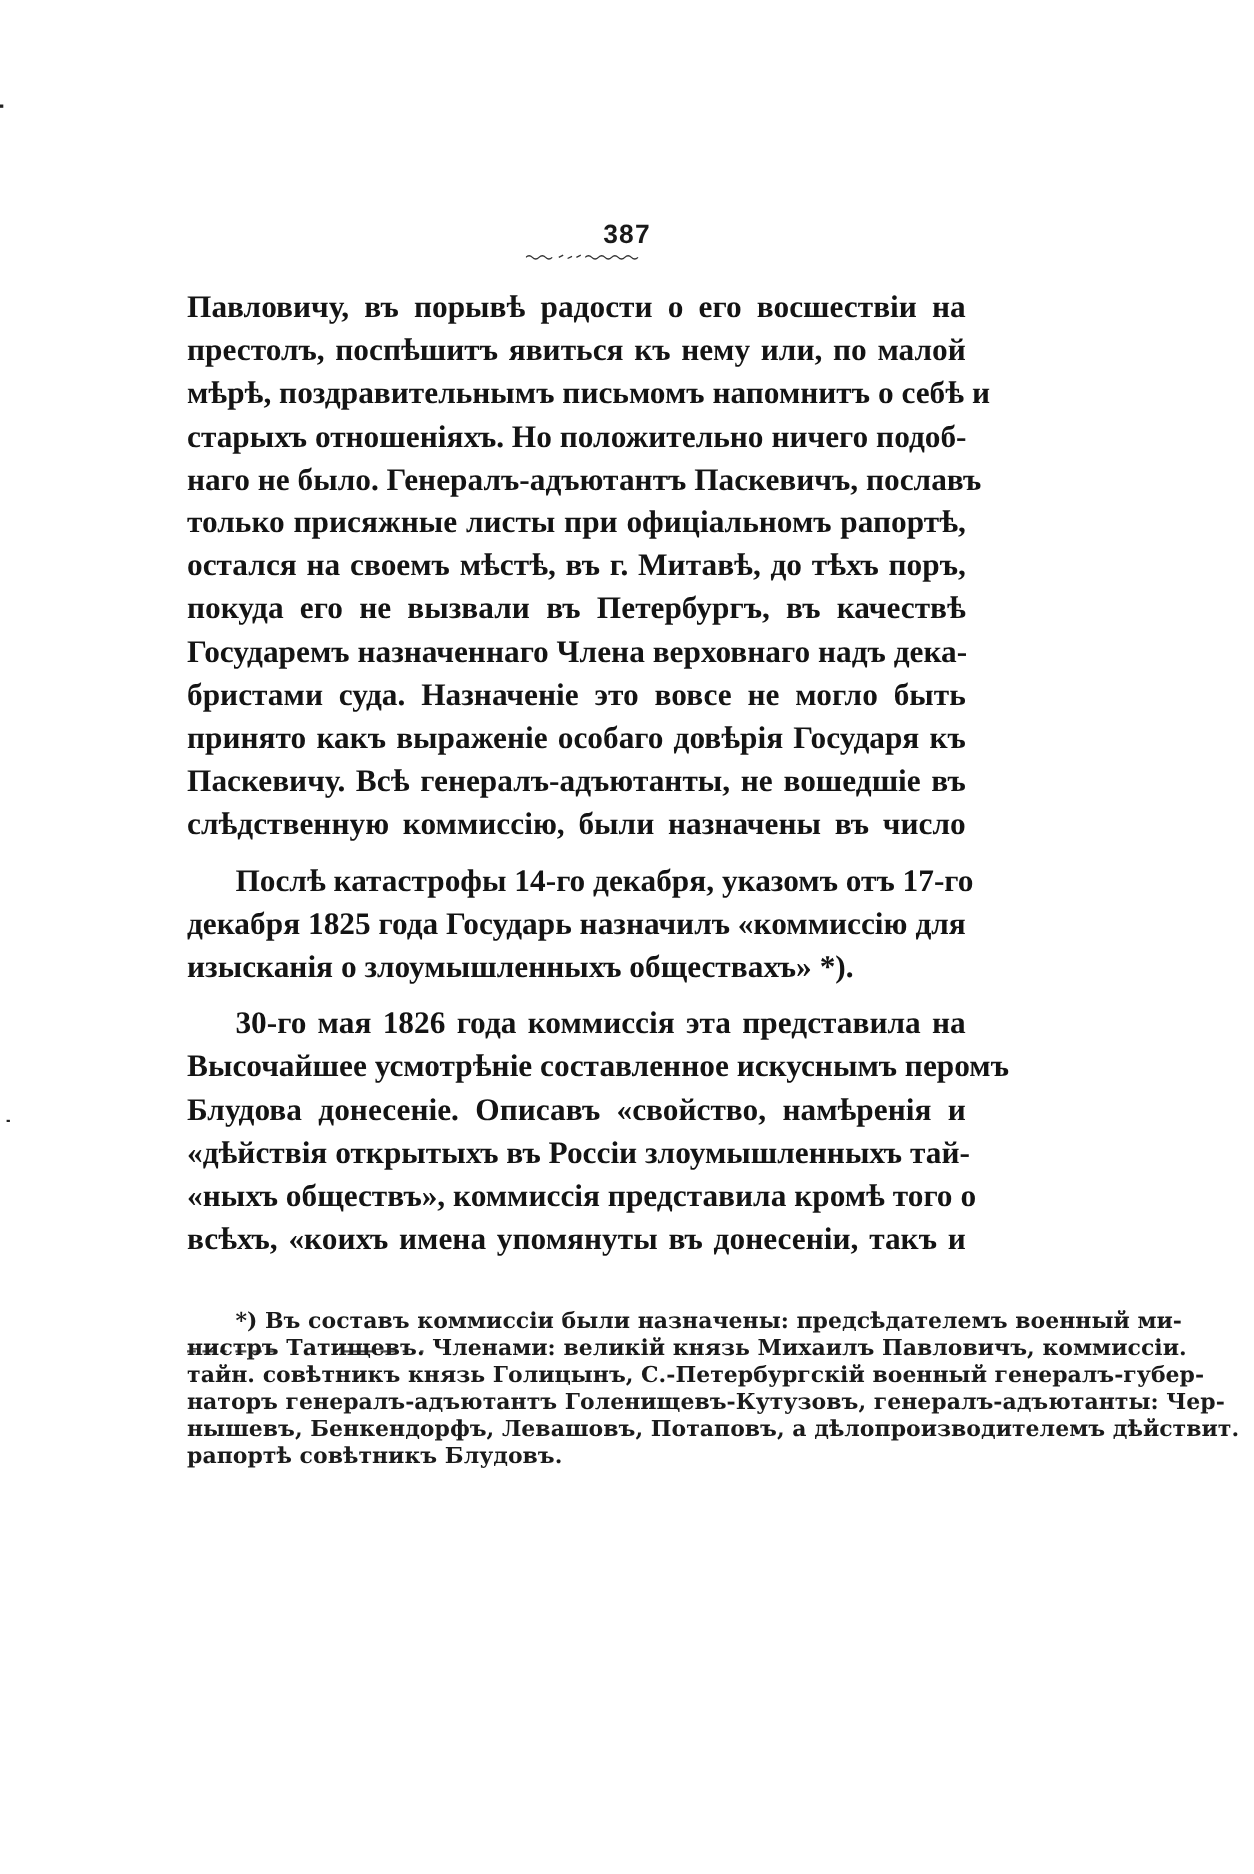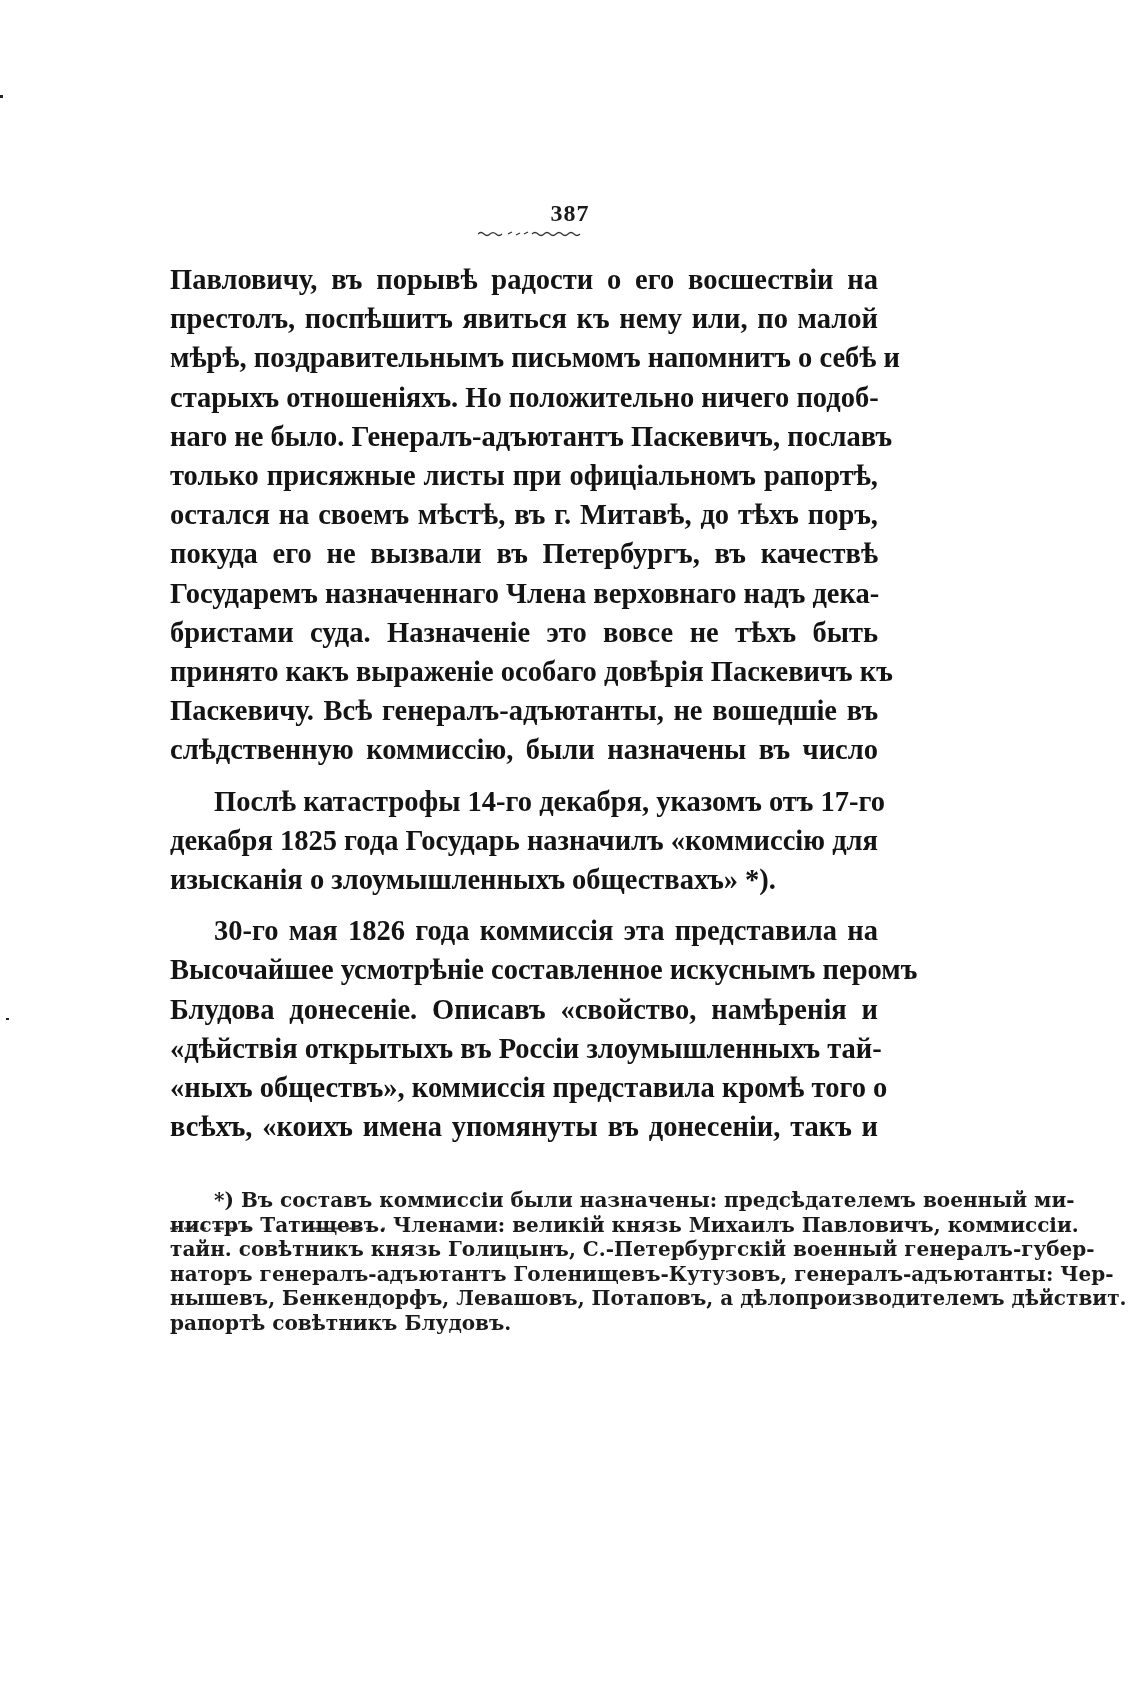--- a/index.html
+++ b/index.html
@@ -13,21 +13,21 @@
       position: relative;
       overflow: hidden;
       color: #111111;
     }
     .page-number {
       position: absolute;
       top: 200px;
       left: 0;
       width: 1140px;
       text-align: center;
-      font-family: Liberation Serif, serif;
+      font-family: Liberation Sans, sans-serif;
       font-size: 24px;
       font-weight: bold;
       letter-spacing: 1px;
       color: #1a1a1a;
     }
     .page-ornament {
       position: absolute;
       top: 230px;
       left: 478px;
       width: 104px;
@@ -112,22 +112,22 @@
     <div class="para">
       <span class="line">Павловичу, въ порывѣ радости о его восшествіи на</span>
       <span class="line">престолъ, поспѣшитъ явиться къ нему или, по малой</span>
       <span class="line">мѣрѣ, поздравительнымъ письмомъ напомнитъ о себѣ и</span>
       <span class="line">старыхъ отношеніяхъ. Но положительно ничего подоб-</span>
       <span class="line">наго не было. Генералъ-адъютантъ Паскевичъ, пославъ</span>
       <span class="line">только присяжные листы при офиціальномъ рапортѣ,</span>
       <span class="line">остался на своемъ мѣстѣ, въ г. Митавѣ, до тѣхъ поръ,</span>
       <span class="line">покуда его не вызвали въ Петербургъ, въ качествѣ</span>
       <span class="line">Государемъ назначеннаго Члена верховнаго надъ дека-</span>
-      <span class="line">бристами суда. Назначеніе это вовсе не тѣхъ быть</span>
-      <span class="line">принято какъ выраженіе особаго довѣрія Паскевичъ къ</span>
+      <span class="line">бристами суда. Назначеніе это вовсе не могло быть</span>
+      <span class="line">принято какъ выраженіе особаго довѣрія Государя къ</span>
       <span class="line">Паскевичу. Всѣ генералъ-адъютанты, не вошедшіе въ</span>
       <span class="line">слѣдственную коммиссію, были назначены въ число</span>
     </div>
 
     <div class="para">
       <span class="line indent">Послѣ катастрофы 14-го декабря, указомъ отъ 17-го</span>
       <span class="line">декабря 1825 года Государь назначилъ «коммиссію для</span>
       <span class="line last">изысканія о злоумышленныхъ обществахъ» *).</span>
     </div>
 

